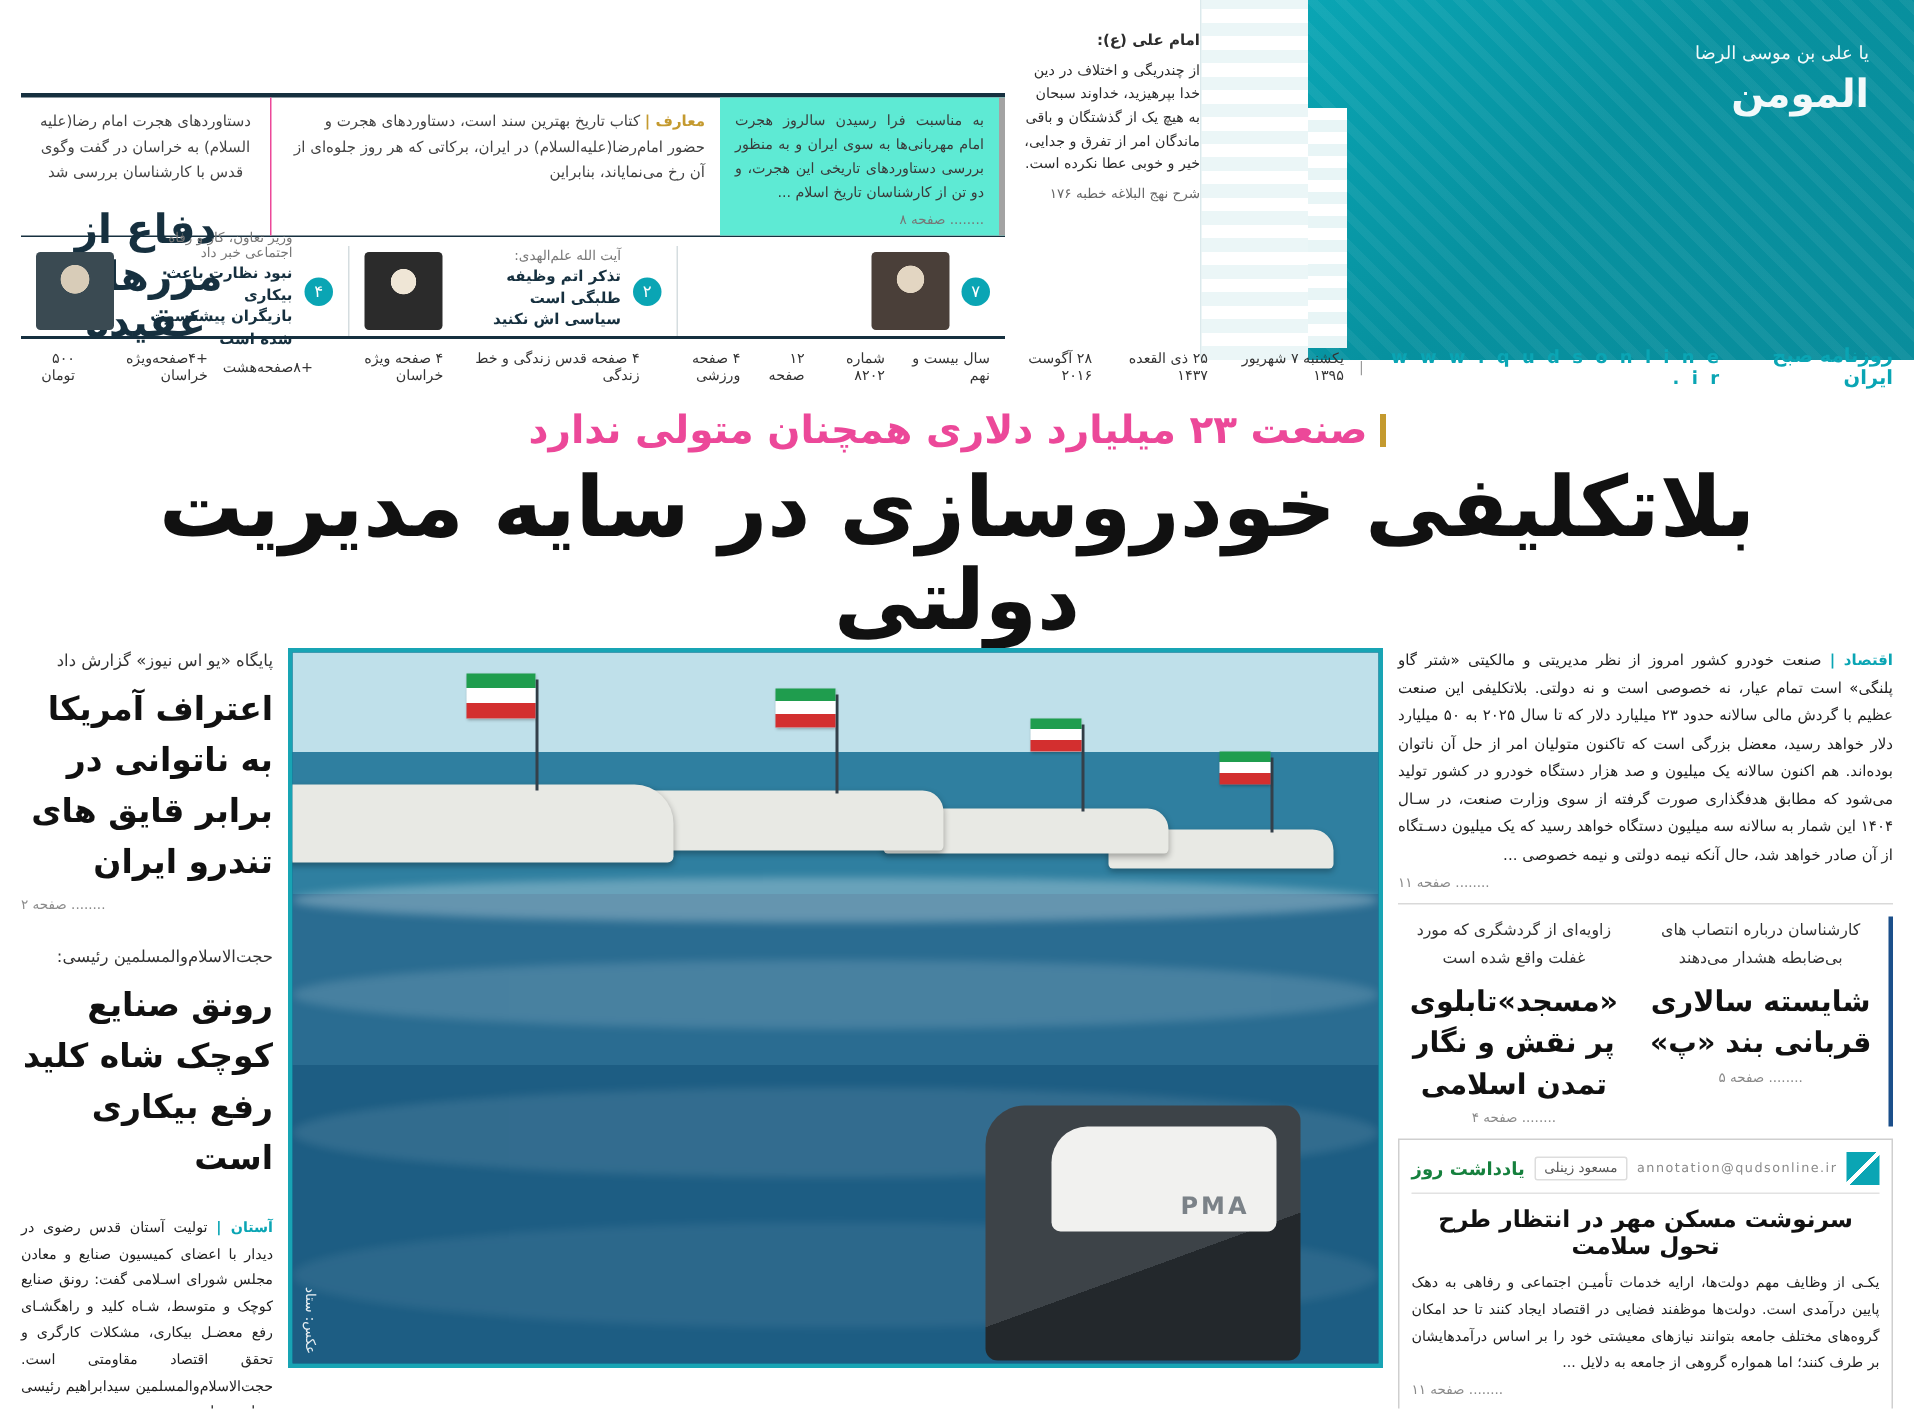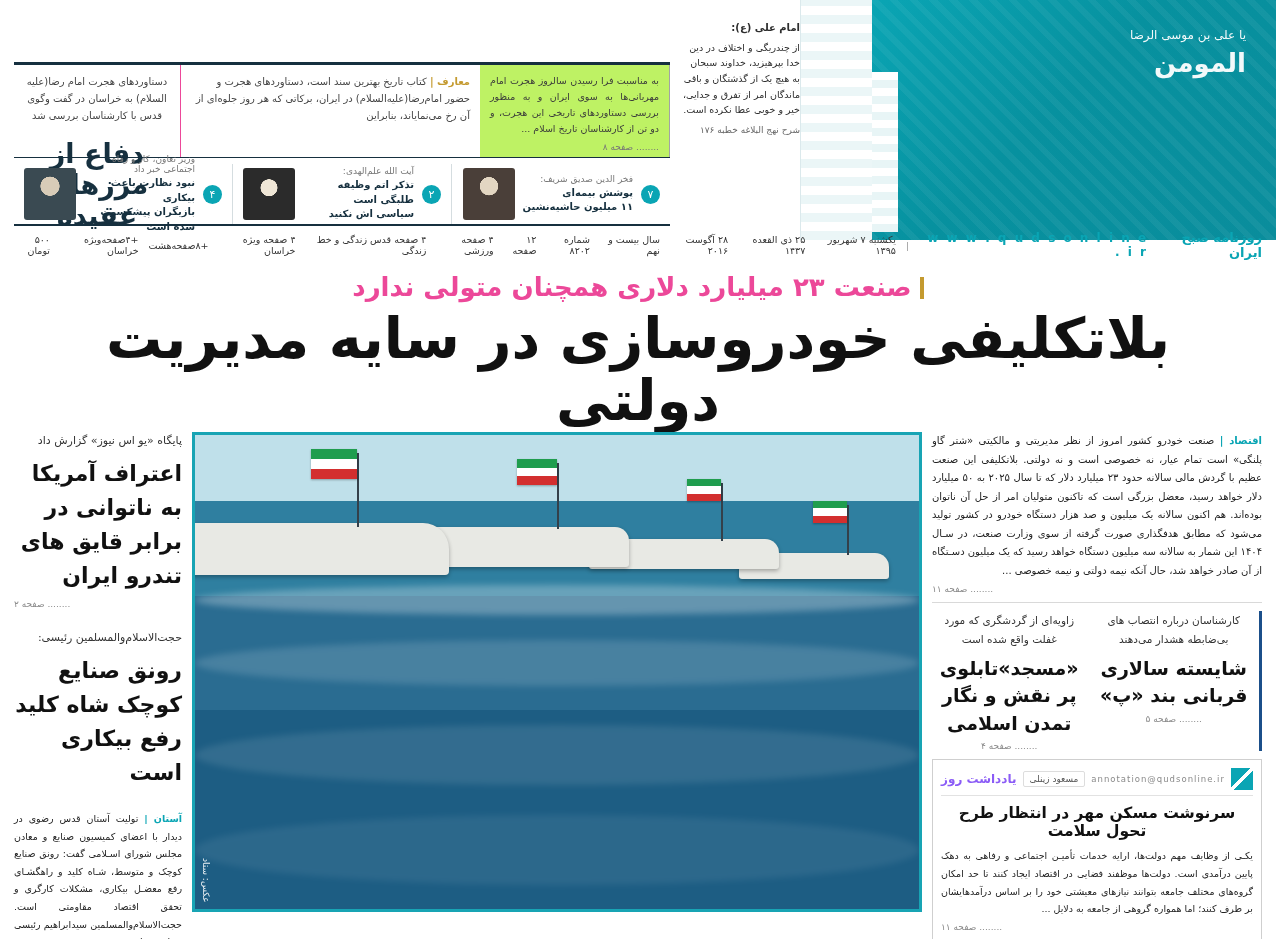--- a/index.html
+++ b/index.html
@@ -60,21 +60,21 @@
   .mast-verse .sig{ margin-top:5px; color:#666; font-size:9px;}
 
   .mast-top-box{
     position:absolute; top: 62px; right: 606px; left: 14px; height: 96px;
     border-top: 3px solid #16303f; border-bottom:1px solid #16303f;
     display:flex; direction:rtl;
   }
   .mtb-col{ padding: 8px 10px 6px; direction:rtl; text-align:right;}
   .mtb-col.c1{ width: 300px; border-left:1px solid #ec4899; }
   .mtb-col.c2{ flex:1; }
-  .mtb-col.c3{ width: 190px; border-right:1px solid #a3a3a3; background:#bef264;}
+  .mtb-col.c3{ width: 190px; border-right:4px solid #a3a3a3; background:#5eead4;}
   .kicker{ font-size:10px; color:#444; line-height:1.7; }
   .kicker .tag{ color:#c49a2f; font-weight:bold; }
   .mtb-title{ font-size: 27px; font-weight:bold; color:#16303f; text-align:center; margin-top:14px; letter-spacing:-1px;}
   .mtb-small{ font-size:9.5px; line-height:1.7; color:#3a3a3a; text-align:justify;}
   .mtb-page{ font-size:9px; color:#777; margin-top:4px;}
 
   .mast-strip{
     position:absolute; top: 164px; right: 606px; left: 14px; height: 62px;
     border-bottom: 2px solid #16303f; display:flex; direction:rtl; align-items:center;
   }
@@ -118,21 +118,21 @@
   .rt-lead{ font-size:10px; line-height:1.85; text-align:justify; direction:rtl; color:#222;}
   .rt-lead .tag{ color:#0aa5b4; font-weight:bold;margin-top:12px;}
   .pageref{ font-size:9px; color:#8a8a8a; text-align:left; margin-top:4px;}
   .twocol{ display:flex; gap:10px; direction:rtl; border-top:1px solid #d9d9d9; padding-top:8px;}
   .twocol .cell{ flex:1; text-align:center; direction:rtl;}
   .cell .over{ font-size:10.5px; line-height:1.8; color:#333;}
   .cell .hd{ font-size:19px; font-weight:bold; color:#111; line-height:1.45; margin-top:6px; letter-spacing:-1px;}
   .cell.accent{ border-right:3px solid #1b4f8a; padding-right:8px;}
   .note-box{ border:1px solid #cfcfcf; padding:8px; direction:rtl;}
   .note-head{ display:flex; align-items:center; justify-content:space-between; gap:6px; border-bottom:1px solid #e2e2e2; padding-bottom:5px;}
-  .note-head .lbl{ color:#8b5cf6; font-size:12px; font-weight:bold;}
+  .note-head .lbl{ color:#15803d; font-size:12px; font-weight:bold;}
   .note-logo{ width:22px;height:22px; background:
      linear-gradient(135deg,#0aa5b4 45%, transparent 45%) ,
      linear-gradient(315deg,#0aa5b4 45%, transparent 45%);
      background-color:#fff; flex:none;}
   .note-author{ font-size:9px; color:#555; border:1px solid #ddd; padding:2px 6px; border-radius:2px;}
   .note-mail{ font-size:8.5px; color:#8a8a8a; letter-spacing:1px; direction:ltr;}
   .note-title{ font-size:15.5px; font-weight:bold; color:#111; text-align:center; margin:8px 0 7px; letter-spacing:-.5px;}
   .note-body{ font-size:9.5px; line-height:1.85; text-align:justify; color:#222;}
 
   
@@ -200,25 +200,20 @@
       </div>
       <div class="mtb-col c2">
         <div class="kicker" style="text-align:center">دستاوردهای هجرت امام رضا(علیه السلام) به خراسان در گفت وگوی قدس با کارشناسان بررسی شد</div>
         <div class="mtb-title">دفاع از مرزهای عقیده</div>
       </div>
     </div>
 
     <div class="mast-strip">
       <div class="strip-item" style="flex:1">
         <div class="bullet-num">۷</div>
-        <div class="strip-txt">
-          <div class="strip-src">فخر الدین صدیق شریف:</div>
-          <div class="strip-head">پوشش بیمه‌ای</div>
-          <div class="strip-head">۱۱ میلیون حاشیه‌نشین</div>
-        </div>
         <div class="strip-photo p3"></div>
       </div>
       <div class="strip-item" style="flex:1">
         <div class="bullet-num">۲</div>
         <div class="strip-txt">
           <div class="strip-src">آیت الله علم‌الهدی:</div>
           <div class="strip-head">تذکر اتم وظیفه طلبگی است</div>
           <div class="strip-head">سیاسی اش نکنید</div>
         </div>
         <div class="strip-photo p2"></div>
@@ -315,20 +310,25 @@
 
         <div class="boat" style="right:470px; top:88px; width:300px; height:52px; border-radius:3px 26px 4px 4px;"></div>
         <div class="mast-pole" style="right:560px; top:18px; height:74px;"></div>
         <div class="flag" style="right:562px; top:14px; width:46px; height:30px;"></div>
 
         <div class="wave" style="top:150px;"></div>
         <div class="wave" style="top:205px; height:46px; opacity:.5;"></div>
         <div class="wave" style="top:290px; height:60px; opacity:.35;"></div>
         <div class="wave" style="top:380px; height:70px; opacity:.25;"></div>
 
+        <div class="engine">
+          <div class="cowl">
+            <b>PMA</b>
+          </div>
+        </div>
 
         <div class="photo-credit">عکس: ستاد</div>
       </div>
     </div>
 
     <div class="col-left">
       <div class="lc-block">
         <div class="lc-src">پایگاه «یو اس نیوز» گزارش داد</div>
         <div class="lc-head">اعتراف آمریکا به ناتوانی در برابر قایق های تندرو ایران</div>
         <div class="lc-ref">........ صفحه ۲</div>

